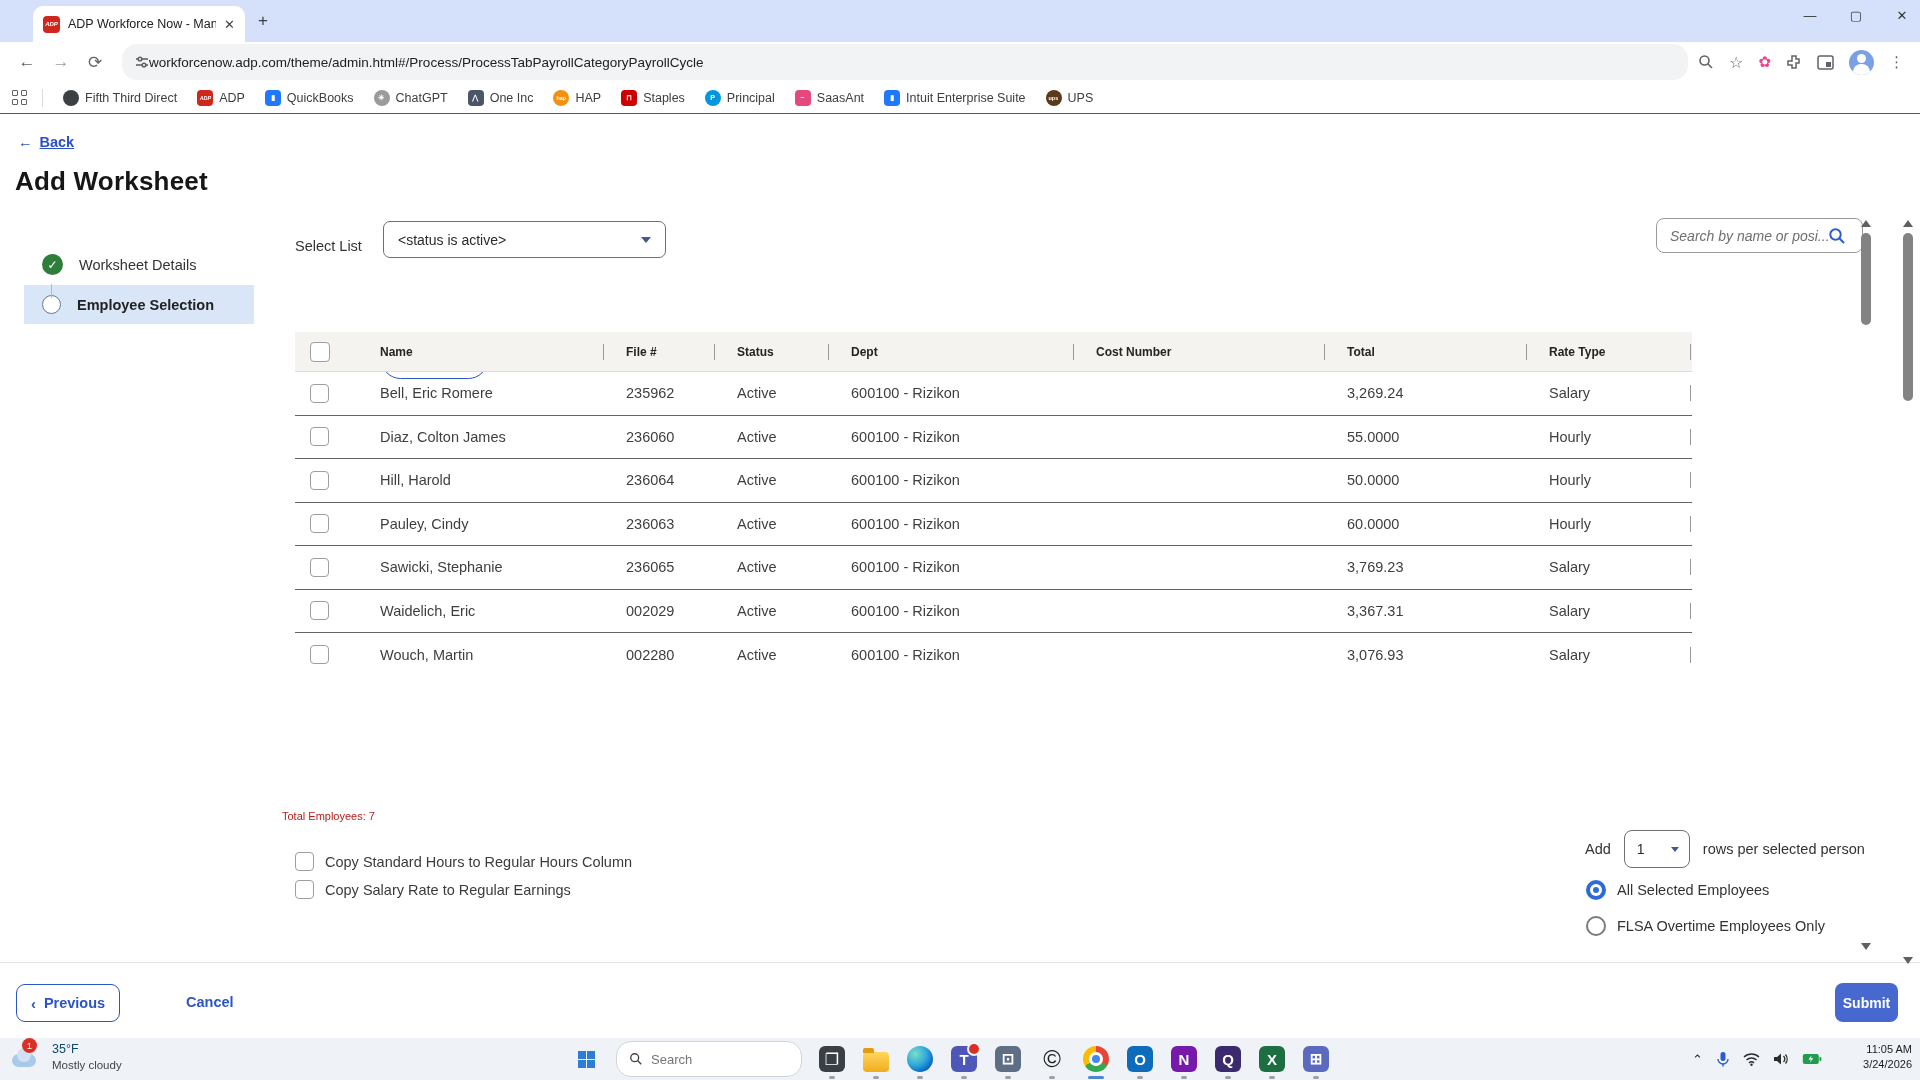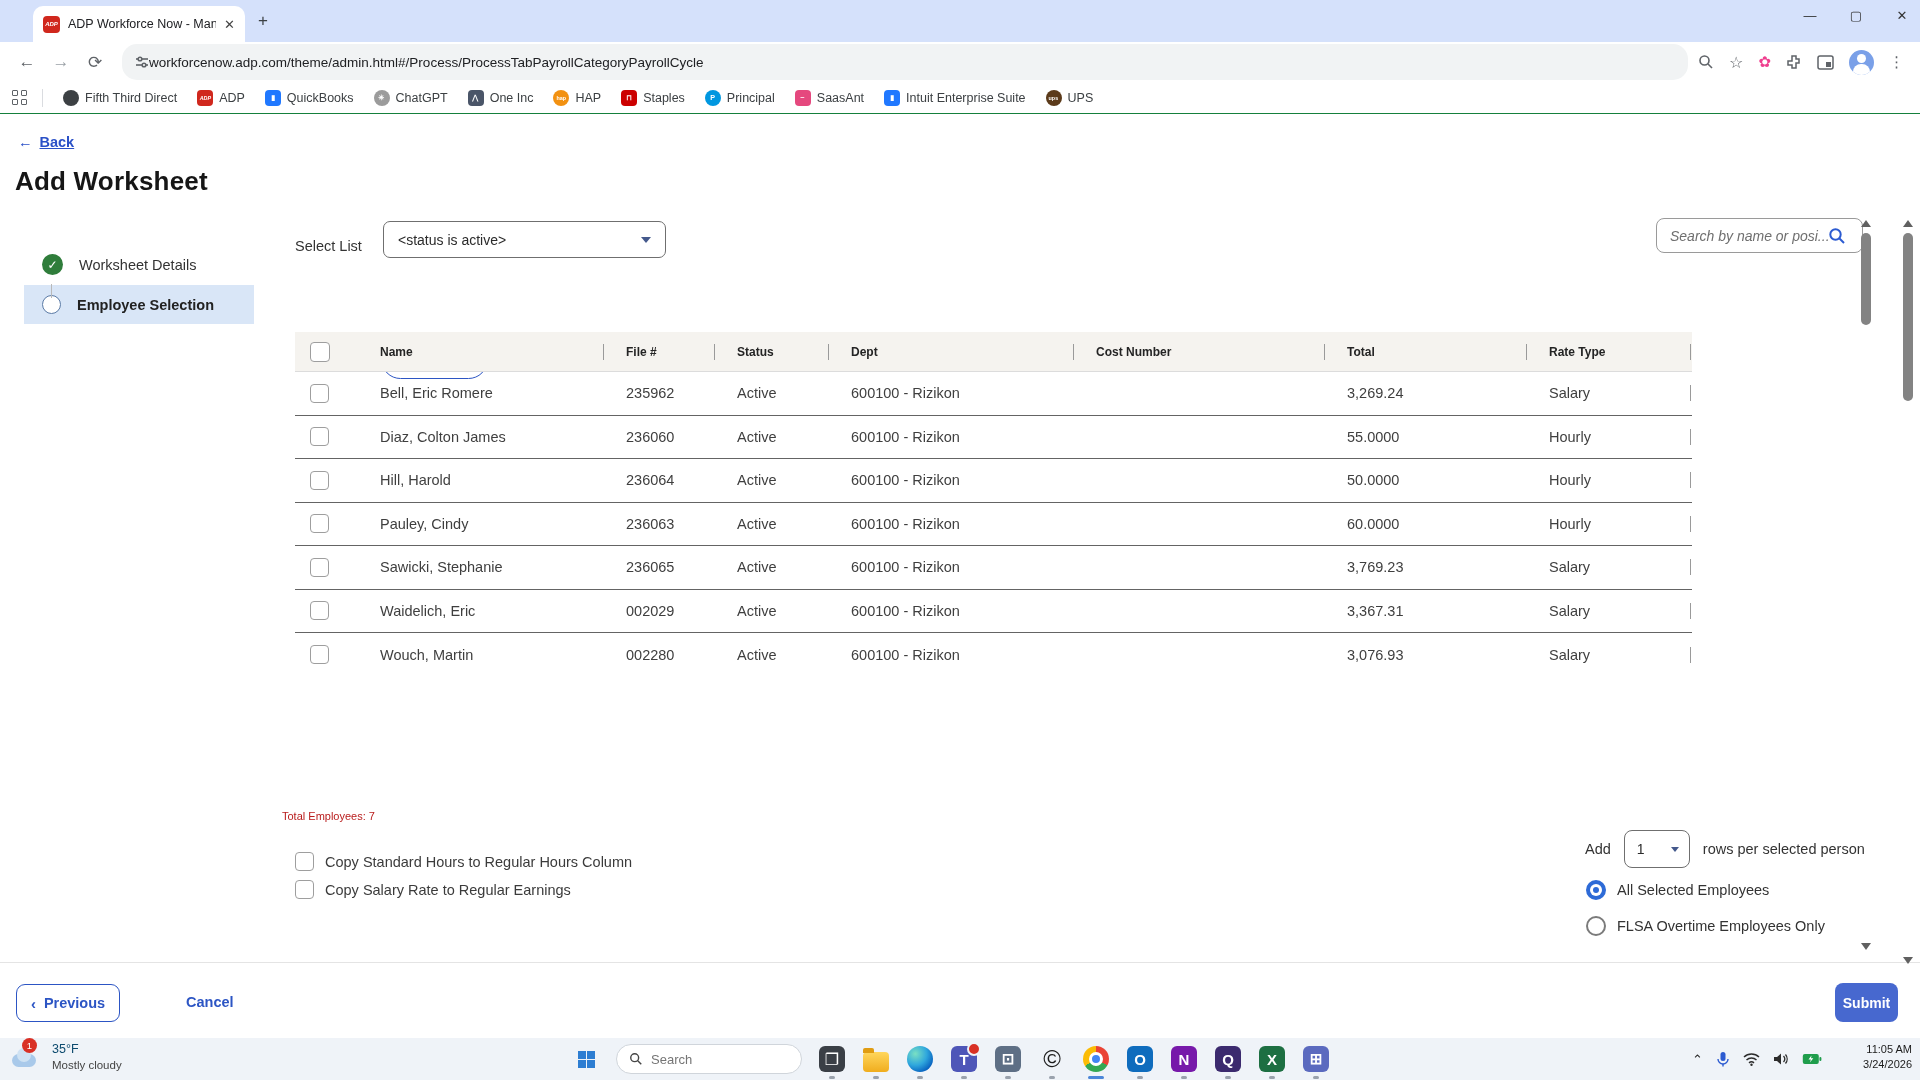--- a/index.html
+++ b/index.html
@@ -126,21 +126,21 @@
   .cloud::before { content:""; position:absolute; left:2px; top:14px; width:24px; height:13px; border-radius:8px; background:#a9c9ea; }
   .cloud::after { content:""; position:absolute; left:7px; top:8px; width:14px; height:14px; border-radius:50%; background:#cfe2f3; }
   .wbadge { position:absolute; left:12px; top:-2px; width:15px; height:15px; border-radius:50%; background:#d93025; color:#fff; font-size:9.5px; display:flex; align-items:center; justify-content:center; z-index:2; }
   .wtxt { display:flex; flex-direction:column; line-height:1.25; }
   .wtemp { font-size:12.5px; color:#0c4a6e; }
   .wcond { font-size:11.5px; color:#444; }
   .tb-center { position:absolute; left:566px; top:1px; display:flex; align-items:center; gap:4px; height:40px; }
   .winlogo { width:40px; height:40px; display:flex; align-items:center; justify-content:center; }
   .winlogo .sq { width:17px; height:17px; display:grid; grid-template-columns:8px 8px; grid-gap:1.5px; }
   .winlogo .sq i { background:#2d7dd2; display:block; width:8px; height:8px; }
-  .tb-search { width:186px; height:30px; background:#fff; border:1px solid #d0d5db; border-radius:15px; display:flex; align-items:center; padding:0 12px; gap:8px; margin:0 6px; }
+  .tb-search { width:186px; height:36px; background:#fff; border:1px solid #d0d5db; border-radius:15px; display:flex; align-items:center; padding:0 12px; gap:8px; margin:0 6px; }
   .tb-search input { border:none; outline:none; font-size:13px; color:#444; width:120px; background:transparent; font-family:"Liberation Sans",sans-serif; }
   .tb-app { width:40px; height:40px; display:flex; align-items:center; justify-content:center; position:relative; cursor:pointer; }
   .tb-app::after { content:""; position:absolute; bottom:0px; left:50%; transform:translateX(-50%); width:6px; height:3px; border-radius:2px; background:#9aa2ad; }
   .tb-app.active::after { width:16px; background:#4b86d8; }
   .tb-app .glyph { width:26px; height:26px; border-radius:6px; color:#fff; font-weight:bold; font-size:15px; display:flex; align-items:center; justify-content:center; position:relative; }
   .tb-app.badged .glyph::after { content:""; position:absolute; top:-4px; right:-4px; width:10px; height:10px; border-radius:50%; background:#d93025; border:2px solid #eff3f8; }
   .edge-icon .glyph { border-radius:50%; background:radial-gradient(circle at 32% 30%, #7ae0c3, #2fa7dd 45%, #0b67c2 75%, #0a4f9e); }
   .chrome-icon .glyph { border-radius:50%; background:conic-gradient(#ea4335 0 33%, #34a853 33% 66%, #fbbc05 66% 100%); }
   .chrome-icon .glyph::before { content:""; position:absolute; inset:6px; background:#4285f4; border:3px solid #fff; border-radius:50%; }
   .file-explorer-icon .glyph { background:linear-gradient(#ffd65c,#f0ad1e); border-radius:4px; height:20px; margin-top:5px; position:relative; }

